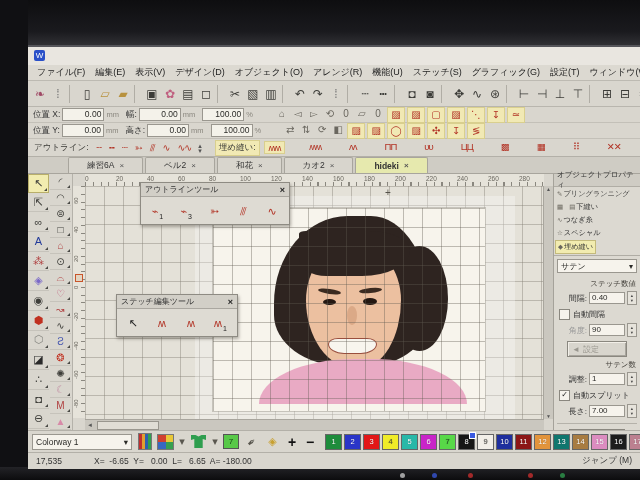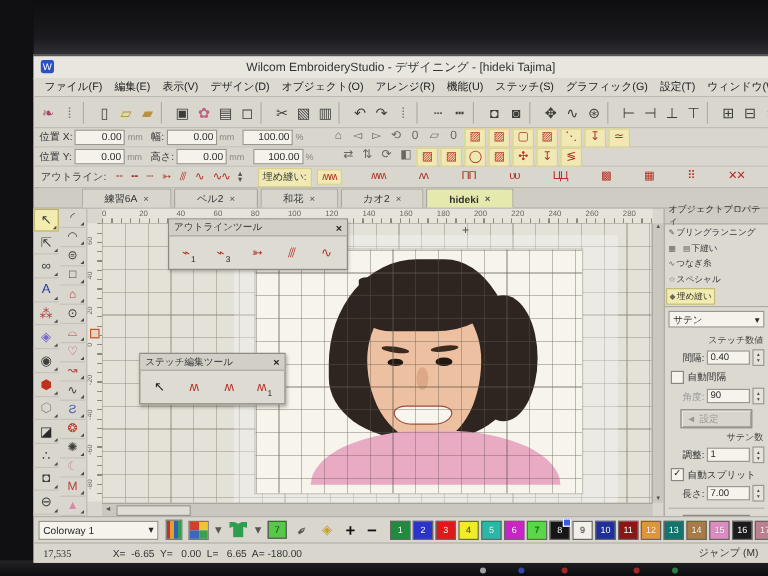--- a/index.html
+++ b/index.html
@@ -206,21 +206,21 @@
   .swatch{position:relative;width:15px;height:14px;border:1px solid #666;font-size:7.5px;
      display:flex;align-items:center;justify-content:center;flex:0 0 auto;
      text-shadow:0 0 1px rgba(0,0,0,.4);}
   .swatch.marked::after{content:"";position:absolute;top:-3px;right:-2px;width:5px;height:5px;
      background:#3a5ae0;border:1px solid #fff;}
 
   
   .statusbar{position:absolute;left:0;top:405px;width:100%;height:17px;background:#d9d6ce;
      border-top:1px solid #b3b0a8;font-size:8.5px;color:#333;display:flex;align-items:center;
      padding:0 8px;box-sizing:border-box;white-space:pre;}
-  .st-count{width:58px;font-family:Liberation Serif, serif;}
+  .st-count{width:58px;}
   .st-coords{width:220px;}
   .st-info{width:150px;}
   .st-right{margin-left:auto;}
 </style>
 </head>
 <body>
 
 <div class="bezel-top"></div>
 <div class="bezel-left"></div>
 <div class="bezel-bottom">
@@ -228,21 +228,20 @@
   <span class="refl-dot" style="left:432px;top:6px;background:#3a5ae0;"></span>
   <span class="refl-dot" style="left:468px;top:6px;background:#d03030;"></span>
   <span class="refl-dot" style="left:528px;top:6px;background:#d03030;"></span>
   <span class="refl-dot" style="left:560px;top:6px;background:#30a050;"></span>
 </div>
 
 <div class="screen">
 
   <div class="titlebar">
     <span class="app-icon">W</span>
-    <span>Wilcom EmbroideryStudio - デザイニング - [hideki  Tajima]</span>
   </div>
 
   <div class="menubar">
 
   <span class="menu-item">ファイル(F)</span>
       <span class="menu-item">編集(E)</span>
       <span class="menu-item">表示(V)</span>
       <span class="menu-item">デザイン(D)</span>
       <span class="menu-item">オブジェクト(O)</span>
       <span class="menu-item">アレンジ(R)</span>

